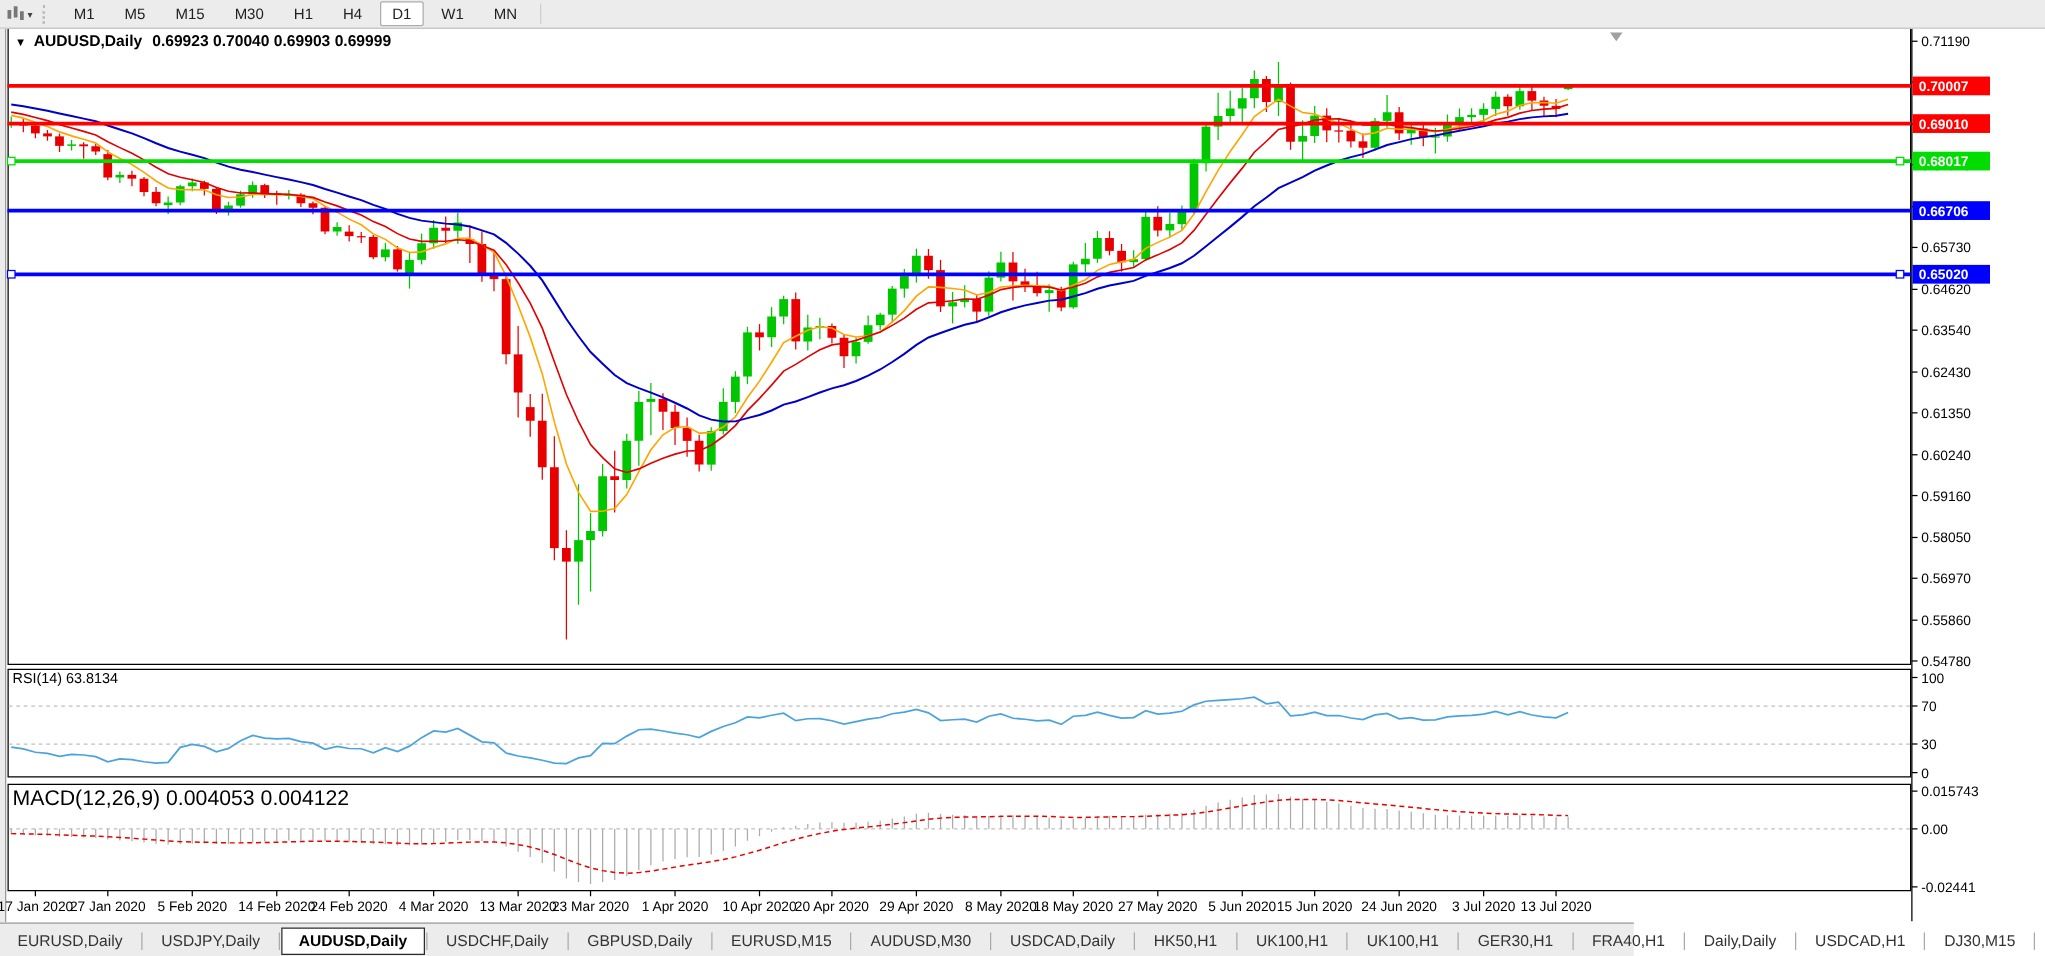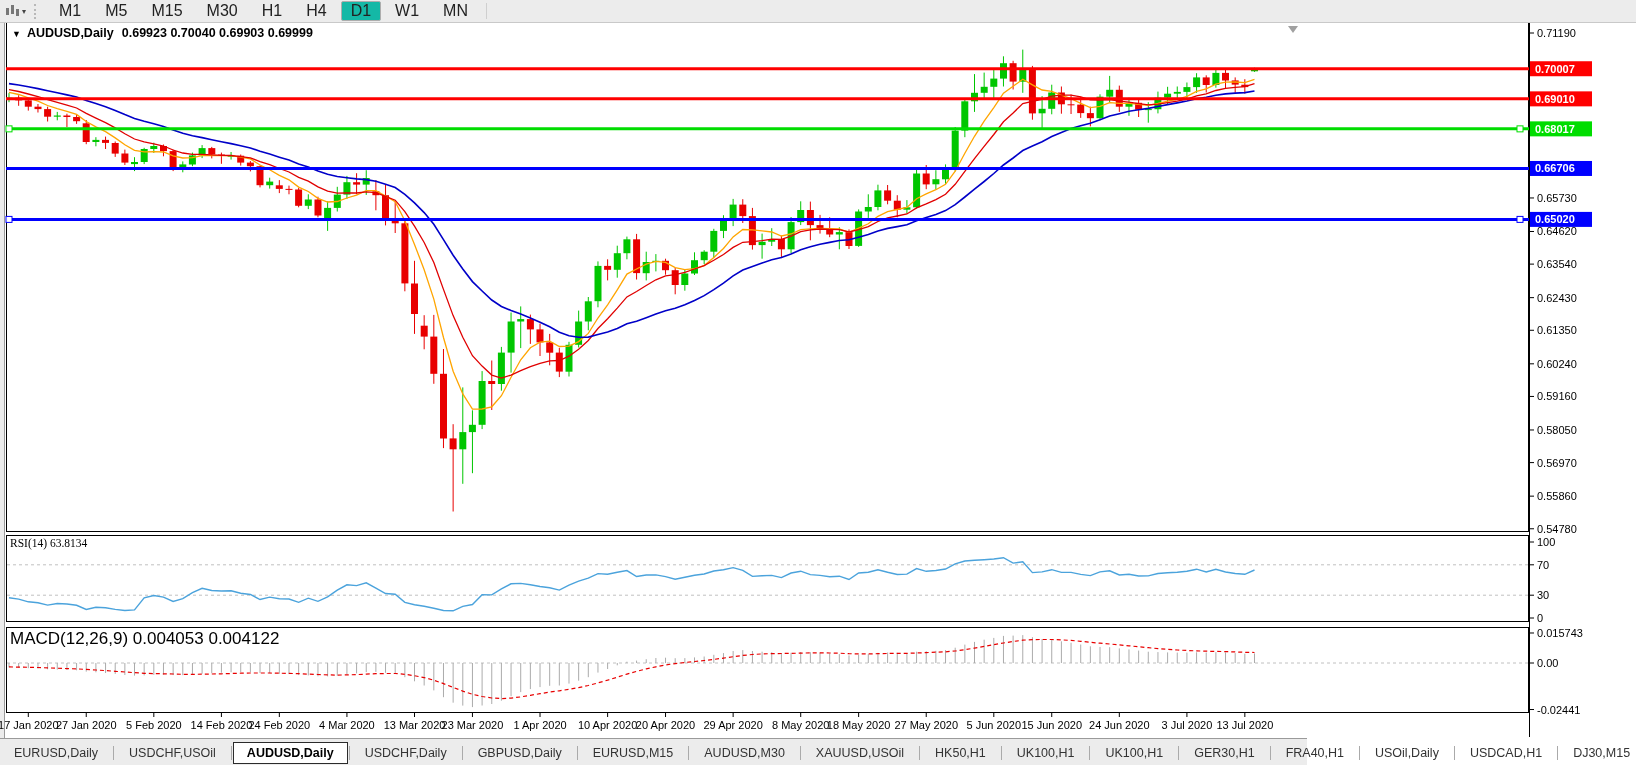--- a/index.html
+++ b/index.html
@@ -5,34 +5,34 @@
   html,body{margin:0;padding:0;background:#ffffff;width:1636px;height:765px;overflow:hidden;
     font-family:"Liberation Sans","DejaVu Sans",sans-serif;}
   #app{position:relative;width:1636px;height:765px;background:#fff;}
 
   
   #toolbar{position:absolute;left:0;top:0;width:1636px;height:22px;background:#ececec;
     border-bottom:1px solid #c9c9c9;display:flex;align-items:center;z-index:5;}
   .tool-icon{display:flex;align-items:center;margin-left:4px;cursor:pointer;}
   .tool-caret{font-size:8px;color:#444;margin-left:2px;}
   .grip{width:4px;height:15px;border-left:2px dotted #b8b8b8;margin:0 7px 0 8px;}
-  .tfbtn{font-size:16px;color:#222;padding:2px 9px;margin:16px 2px;border:1px solid transparent;
+  .tfbtn{font-size:12px;color:#222;padding:2px 9px;margin:16px 2px;border:1px solid transparent;
     border-radius:2px;cursor:pointer;line-height:14px;}
-  .tfbtn.active{background:#14b8a6;border:1px solid #adadad;}
+  .tfbtn.active{background:#ffffff;border:1px solid #adadad;}
   .tool-sep{width:1px;height:16px;background:#cfcfcf;margin:0 6px;}
 
   
   #chartsvg{position:absolute;left:0;top:0;z-index:1;}
 
   
   .overlay{position:absolute;z-index:3;white-space:nowrap;pointer-events:none;text-align:right;}
   #chart-title{left:12px;top:26px;font-size:12.5px;font-weight:700;color:#000;}
   #chart-title .caret{font-size:9px;margin-right:6px;pointer-events:auto;}
   #chart-title .num{margin-left:8px;font-weight:700;}
-  #rsi-label{left:10px;top:537px;font-size:11.5px;color:#000;font-family:Liberation Serif, serif;}
+  #rsi-label{left:10px;top:537px;font-size:11.5px;color:#000;}
   #macd-label{left:10px;top:629px;font-size:17px;color:#000;}
 
   
   #tabsbar{position:absolute;left:0;top:738px;width:1307px;height:27px;background:#ececec;
     border-top:1px solid #9a9a9a;display:flex;align-items:center;z-index:5;}
   .tab{font-size:12.5px;color:#333;padding:3px 14px;cursor:pointer;line-height:16px;}
   .tab.active{background:#ffffff;border:1px solid #2b2b2b;font-weight:700;color:#000;padding:2px 13px;}
   .tabsep{width:1px;height:14px;background:#aaaaaa;margin:0 1px;}
 </style>
 </head>
@@ -599,45 +599,45 @@
     <span class="caret">▼</span><span>AUDUSD,Daily</span><span class="num">0.69923 0.70040 0.69903 0.69999</span>
   </div>
   <div id="rsi-label" class="overlay">RSI(14) 63.8134</div>
   <div id="macd-label" class="overlay">MACD(12,26,9) 0.004053 0.004122</div>
 
   <div id="tabsbar">
     <span style="width:8px"></span>
     <span id="tabs" style="display:flex;align-items:center;">
         <span class="tab">EURUSD,Daily</span>
         <span class="tabsep"></span>
-        <span class="tab">USDCHF,USOil</span>
+        <span class="tab">USDJPY,Daily</span>
         <span class="tabsep"></span>
         <span class="tab active">AUDUSD,Daily</span>
         <span class="tabsep"></span>
         <span class="tab">USDCHF,Daily</span>
         <span class="tabsep"></span>
         <span class="tab">GBPUSD,Daily</span>
         <span class="tabsep"></span>
         <span class="tab">EURUSD,M15</span>
         <span class="tabsep"></span>
         <span class="tab">AUDUSD,M30</span>
         <span class="tabsep"></span>
-        <span class="tab">XAUUSD,USOil</span>
+        <span class="tab">USDCAD,Daily</span>
         <span class="tabsep"></span>
         <span class="tab">HK50,H1</span>
         <span class="tabsep"></span>
         <span class="tab">UK100,H1</span>
         <span class="tabsep"></span>
         <span class="tab">UK100,H1</span>
         <span class="tabsep"></span>
         <span class="tab">GER30,H1</span>
         <span class="tabsep"></span>
         <span class="tab">FRA40,H1</span>
         <span class="tabsep"></span>
-        <span class="tab">USOil,Daily</span>
+        <span class="tab">Daily,Daily</span>
         <span class="tabsep"></span>
         <span class="tab">USDCAD,H1</span>
         <span class="tabsep"></span>
         <span class="tab">DJ30,M15</span>
         <span class="tabsep"></span>
         <span class="tab">CHINA300,H4</span>
       </span>
 
   </div>
 </div>

